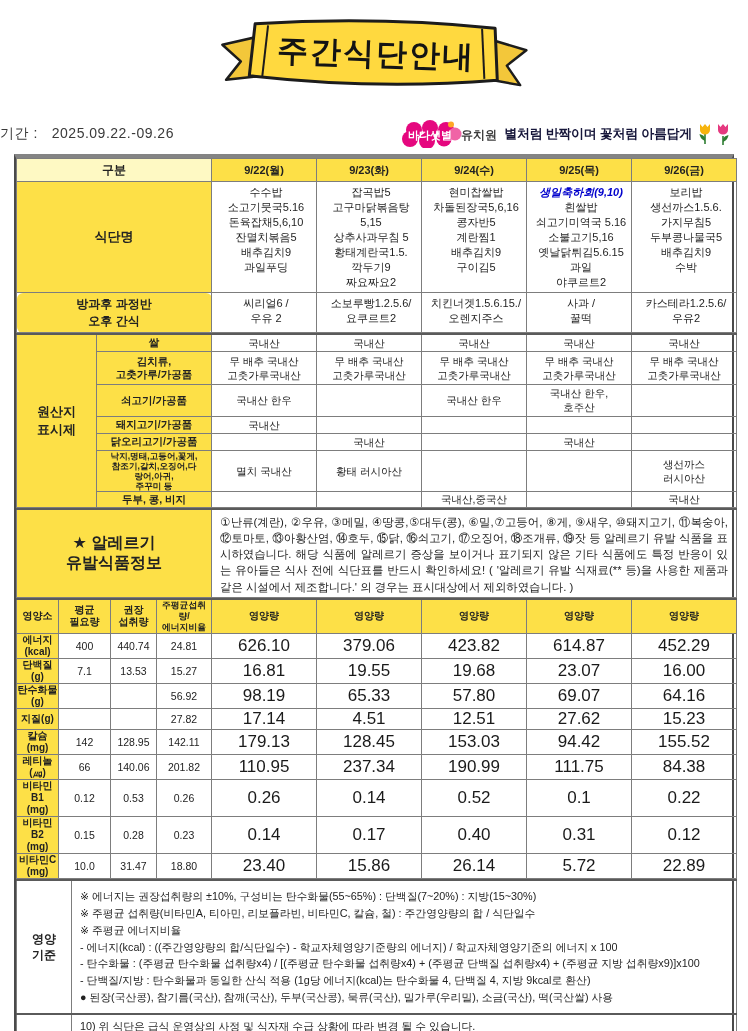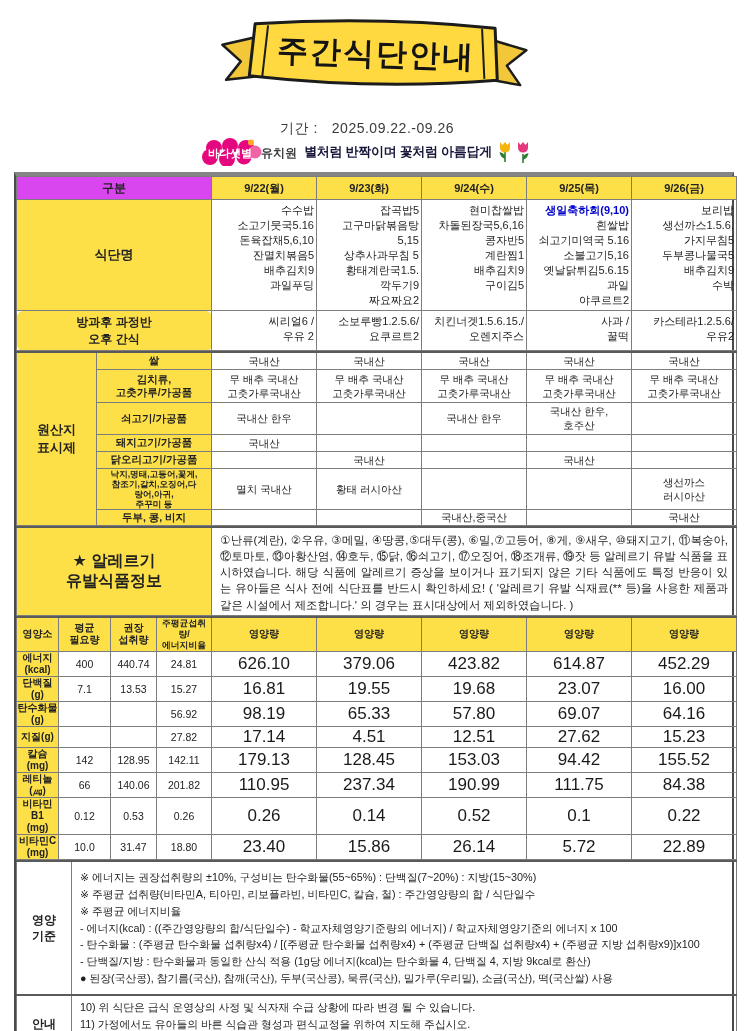--- a/index.html
+++ b/index.html
@@ -5,44 +5,44 @@
   * { margin:0; padding:0; box-sizing:border-box; }
   html,body { background:#ffffff; }
   body {
     width:748px; height:1031px; overflow:hidden; position:relative;
     font-family:"Liberation Sans","DejaVu Sans",sans-serif; color:#222;
   }
   .sheet { width:748px; height:1031px; }
 
   
   .banner { display:flex; justify-content:center; padding-top:8px; height:106px; }
-  .meta-row { margin:14px 14px 6px 0; display:flex; justify-content:space-between; align-items:center;flex-direction:column; }
+  .meta-row { margin:14px 14px 6px 0; display:flex; justify-content:space-between; align-items:center; }
   .period { font-size:14px; color:#3a3a3a; letter-spacing:.5px; }
   .period b { font-weight:400; margin-right:14px; }
   .brand { display:flex; align-items:center; gap:6px; }
   .motto { font-size:13px; font-weight:700; color:#16163a; letter-spacing:-0.3px; }
 
   
   .table-wrap { margin:0 14px; border:2px solid #4a4a4a; border-top:4px solid #848484; background:#fff; }
   table.tbl { width:100%; table-layout:fixed; border-collapse:collapse; }
   table.tbl + table.tbl { border-top:2px solid #5a5a5a; }
   td { border:1px solid #7d7d7d; vertical-align:middle; overflow:hidden; }
 
   .c { text-align:center; }
   .pre { white-space:pre-line; }
   .yellow { background:#fde047; }
 
   .dayhdr { font-size:11px; font-weight:700; }
-  .gubun  { font-size:12px; font-weight:700; background:#d946ef; }
+  .gubun  { font-size:12px; font-weight:700; background:#fef9c3; }
 
   .lbl-lg { font-size:13px; line-height:18px; font-weight:700; }
   .lbl-md { font-size:12px; line-height:17px; font-weight:700;border-radius:6px; }
 
-  .menu { vertical-align:top; text-align:right; padding:3px 2px 2px 6px; font-size:11px; line-height:15px; color:#1e1e1e; }
-  .event { color:#0000cc; font-weight:700; }
+  .menu { vertical-align:top; text-align:center; padding:3px 2px 2px 6px; font-size:11px; line-height:15px; color:#1e1e1e; }
+  .event { color:#0000cc; font-weight:700;font-style:italic; }
 
   .cat    { font-size:10.5px; line-height:13px; font-weight:700; padding:1px; }
   .cat-sm { font-size:8.6px;  line-height:10px; font-weight:700; }
   .oval   { font-size:10.5px; line-height:14px; }
 
   .allergy-lbl { font-size:16px; line-height:20px; font-weight:700; }
   .allergy-txt { font-size:11.4px; line-height:16.3px; text-align:justify; padding:4px 8px 2px 8px; vertical-align:top; }
 
   .nh    { font-size:10px;  line-height:12px; font-weight:700; }
   .nh-xs { font-size:8.8px; line-height:11px; font-weight:700; }
@@ -377,20 +377,32 @@
         <td class="c num">0.12</td>
         <td class="c num">0.53</td>
         <td class="c num">0.26</td>
         <td class="c nval">0.26</td>
         <td class="c nval">0.14</td>
         <td class="c nval">0.52</td>
         <td class="c nval">0.1</td>
         <td class="c nval">0.22</td>
       </tr>
       <tr style="height:25px">
+        <td class="c yellow nh pre">비타민B2
+(mg)</td>
+        <td class="c num">0.15</td>
+        <td class="c num">0.28</td>
+        <td class="c num">0.23</td>
+        <td class="c nval">0.14</td>
+        <td class="c nval">0.17</td>
+        <td class="c nval">0.40</td>
+        <td class="c nval">0.31</td>
+        <td class="c nval">0.12</td>
+      </tr>
+      <tr style="height:25px">
         <td class="c yellow nh pre">비타민C
 (mg)</td>
         <td class="c num">10.0</td>
         <td class="c num">31.47</td>
         <td class="c num">18.80</td>
         <td class="c nval">23.40</td>
         <td class="c nval">15.86</td>
         <td class="c nval">26.14</td>
         <td class="c nval">5.72</td>
         <td class="c nval">22.89</td>

